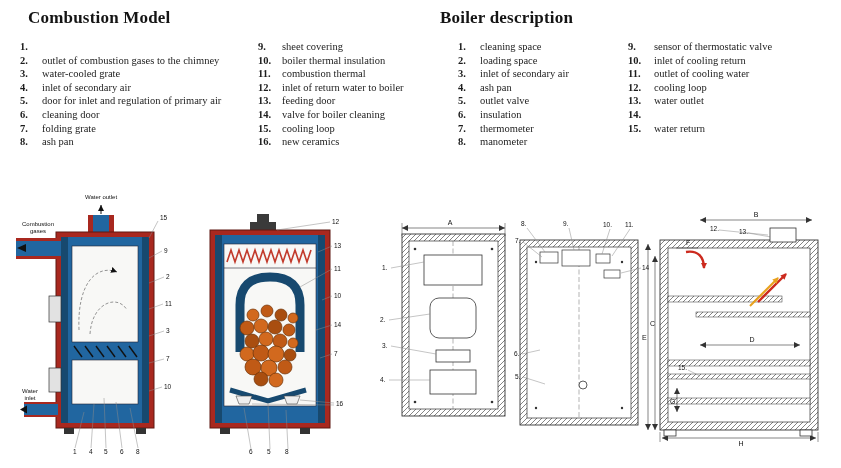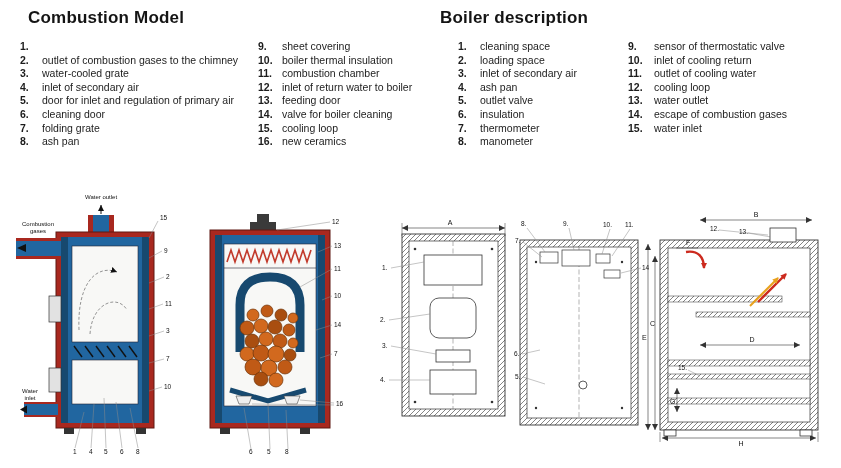--- a/index.html
+++ b/index.html
@@ -1,19 +1,19 @@
 <!DOCTYPE html>
 <html><head>
 <meta charset="utf-8">
 <style>
   html,body{margin:0;padding:0;background:#fff;}
   body{width:841px;height:468px;position:relative;overflow:hidden;
        font-family:"Liberation Sans",sans-serif;color:#1c1c1c;}
   .page{position:absolute;inset:0;background:#fff;}
-  .sec{position:absolute;top:8px;}
+  .sec{position:absolute;top:8px;font-family:Liberation Serif, serif;}
   .sec h1{margin:0;font-size:17px;font-weight:bold;color:#141414;letter-spacing:.2px;}
   .sec1{left:20px;width:430px;}
   .sec1 h1{padding-left:8px;}
   .sec2{left:440px;width:365px;}
   .sec2 h1{padding-left:0;}
   .cols{display:flex;margin-top:12px;}
   ul.col{list-style:none;margin:0;padding:0;}
   .sec1 .colA{width:238px;}
   .sec1 .colB{width:190px;}
   .sec2 .cols{padding-left:18px;}
@@ -76,21 +76,21 @@
         <li class="item">
             <span class="n">9.</span>
             <span class="t">sheet covering</span>
           </li>
           <li class="item">
             <span class="n">10.</span>
             <span class="t">boiler thermal insulation</span>
           </li>
           <li class="item">
             <span class="n">11.</span>
-            <span class="t">combustion chamber</span>
+            <span class="t">combustion thermal</span>
           </li>
           <li class="item">
             <span class="n">12.</span>
             <span class="t">inlet of return water to boiler</span>
           </li>
           <li class="item">
             <span class="n">13.</span>
             <span class="t">feeding door</span>
           </li>
           <li class="item">
@@ -162,25 +162,24 @@
           <li class="item">
             <span class="n">12.</span>
             <span class="t">cooling loop</span>
           </li>
           <li class="item">
             <span class="n">13.</span>
             <span class="t">water outlet</span>
           </li>
           <li class="item">
             <span class="n">14.</span>
-            <span class="t">escape of combustion gases</span>
           </li>
           <li class="item">
             <span class="n">15.</span>
-            <span class="t">water inlet</span>
+            <span class="t">water return</span>
           </li>
       </ul>
     </div>
   </section>
 
   <div class="diagrams">
     <svg width="841" height="275" viewBox="0 193 841 275">
       <defs>
         <pattern id="hatch" width="5" height="5" patternUnits="userSpaceOnUse">
           <rect width="5" height="5" fill="#ffffff"></rect>

